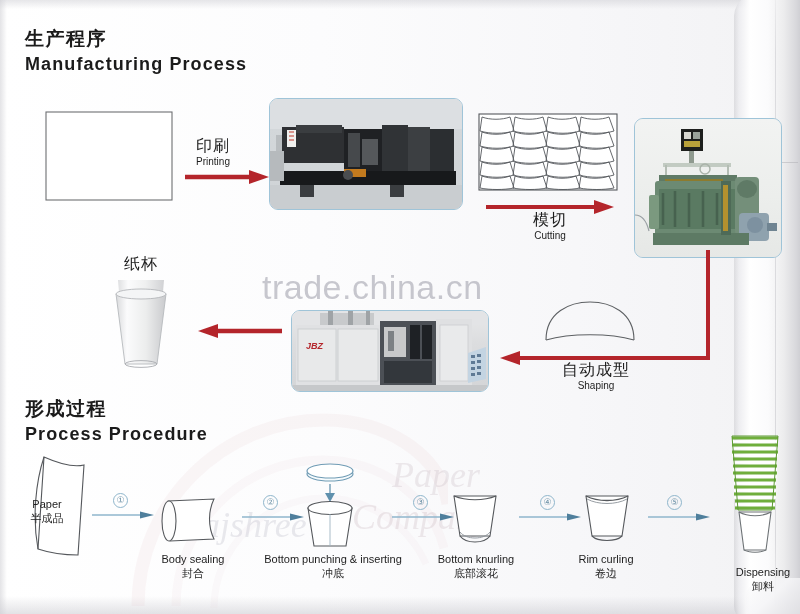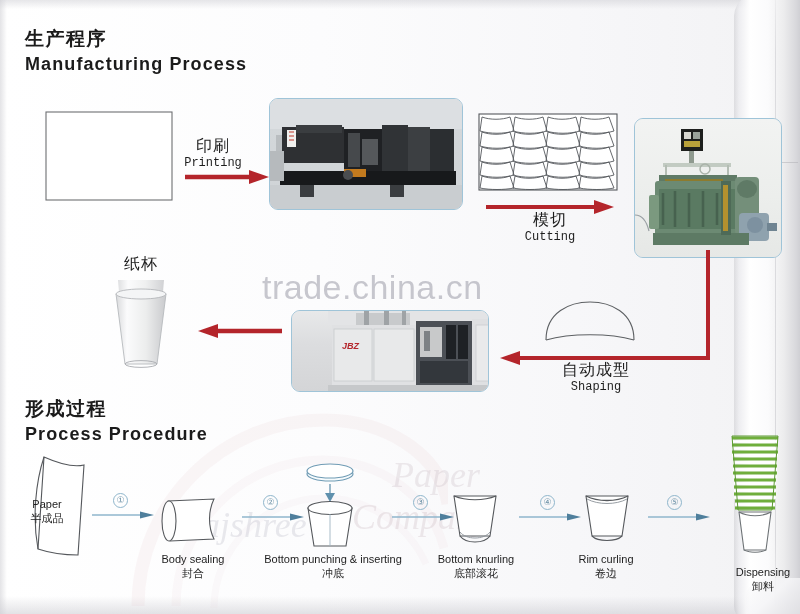--- a/index.html
+++ b/index.html
@@ -103,21 +103,21 @@
   .photo .inner{position:absolute;left:0;top:0;right:0;bottom:0;}
 
   
   .vec{position:absolute;}
 
   
   .lbl{position:absolute;text-align:center;color:#222;line-height:1.25;}
   .lbl .cn{font-family:"DejaVu Sans",sans-serif;font-size:11.5px;color:#1d1d1d;}
   .lbl .en{font-size:12px;color:#1d1d1d;}
   .lbl.flow .cn{font-size:16px;letter-spacing:1px;}
-  .lbl.flow .en{font-size:12px;font-family:Liberation Mono, monospace;}
+  .lbl.flow .en{font-size:10px;}
   .lbl.small .en{font-size:11px;}
   .lbl.small .cn{font-size:11px;}
 
   .stepnum{
     position:absolute;width:13px;height:13px;border-radius:50%;
     border:1px solid #8fb6cc;color:#6f93a8;font-size:9px;
     line-height:12px;text-align:center;
     font-family:"Liberation Sans",sans-serif;
   }
 </style>
@@ -261,21 +261,21 @@
     <div class="cn">自动成型</div>
     <div class="en">Shaping</div>
   </div>
 
   <svg class="vec" style="left:540px;top:300px;width:100px;height:46px;" viewBox="0 0 100 46">
     <path d="M6,40 C6,12 30,2 50,2 C70,2 94,12 94,40" fill="none" stroke="#5d6063" stroke-width="1.1"></path>
     <path d="M6,40 C30,33 70,33 94,40" fill="none" stroke="#5d6063" stroke-width="1.1"></path>
   </svg>
 
   <div class="photo" style="left:291px;top:310px;width:196px;height:80px;">
-    <div class="inner" style="background:linear-gradient(to bottom,#e8e9ea 0%,#dcdddf 40%,#d4d5d7 100%);padding-left:36px;">
+    <div class="inner" style="background:linear-gradient(to bottom,#e8e9ea 0%,#dcdddf 40%,#d4d5d7 100%);">
       <svg viewBox="0 0 196 80" style="position:absolute;width:196px;height:80px;">
         <rect x="0" y="0" width="196" height="14" fill="#e3e4e6"></rect>
         <rect x="28" y="2" width="54" height="12" fill="#c8cacc"></rect>
         <rect x="36" y="0" width="5" height="14" fill="#9fa3a6"></rect>
         <rect x="56" y="0" width="5" height="14" fill="#9fa3a6"></rect>
         <rect x="74" y="0" width="4" height="14" fill="#9fa3a6"></rect>
         <rect x="4" y="14" width="84" height="60" fill="#e0e1e3"></rect>
         <rect x="6" y="18" width="38" height="52" fill="#e8e9ea" stroke="#c9cbcd" stroke-width=".8"></rect>
         <rect x="46" y="18" width="40" height="52" fill="#e8e9ea" stroke="#c9cbcd" stroke-width=".8"></rect>
         <text x="14" y="38" font-family="Liberation Sans" font-size="9" font-weight="bold" font-style="italic" fill="#b4252b">JBZ</text>

